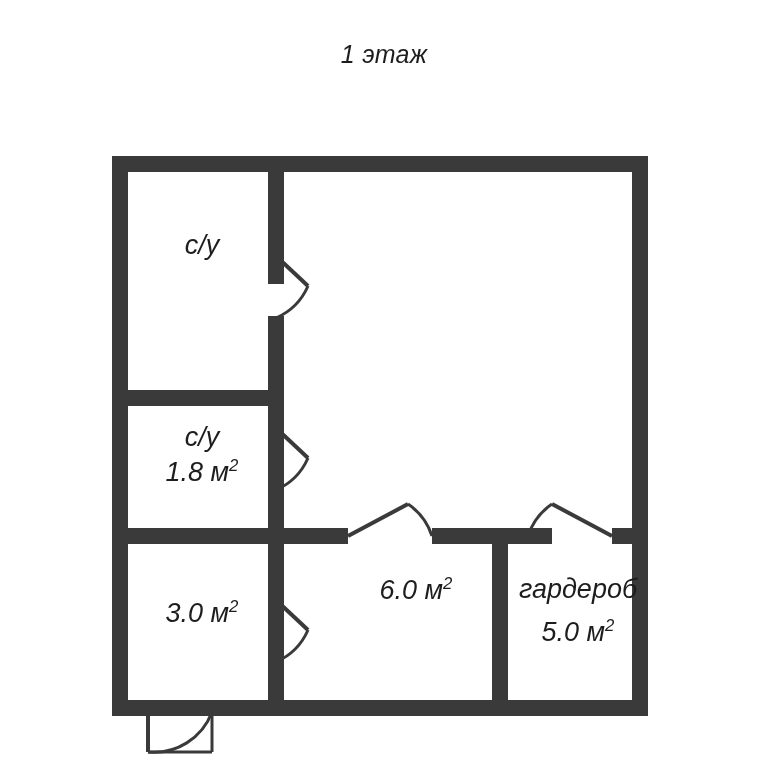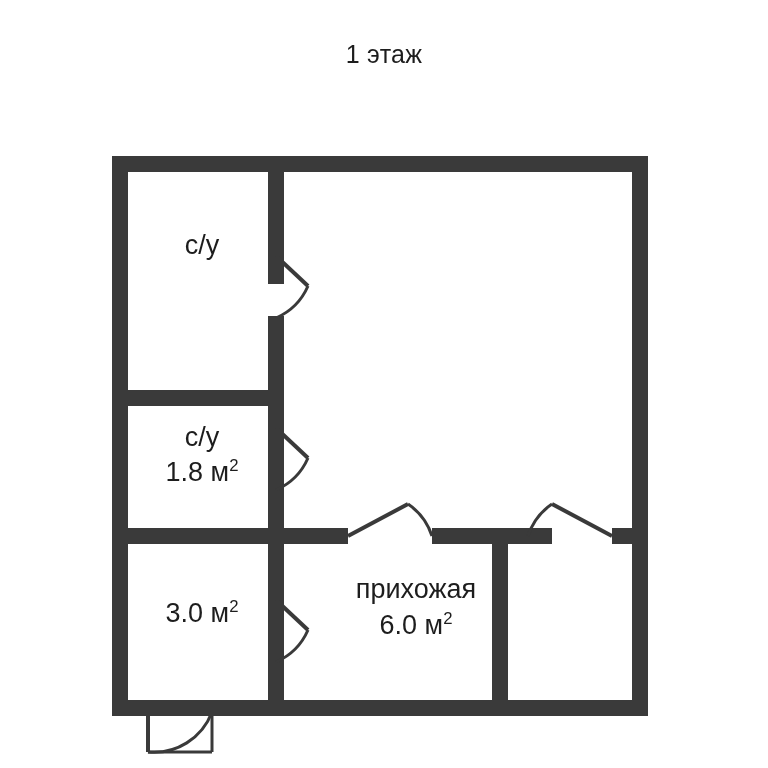--- a/index.html
+++ b/index.html
@@ -12,20 +12,21 @@
     height: 768px;
     font-family: "Liberation Sans", sans-serif;
     color: #1a1a1a;
     position: relative;
     overflow: hidden;
   }
   #floorplan-root {
     position: relative;
     width: 768px;
     height: 542px;
+    font-style: italic;
   }
   .plan-title {
     position: absolute;
     top: 40px;
     left: 0;
     width: 768px;
     text-align: center;
     font-size: 25px;
     color: #1d1d1d;
     letter-spacing: 0.3px;
@@ -166,19 +167,22 @@
     <span class="rname">с/у</span>
     <span class="rarea"><span>1.8 м</span><sup>2</sup></span>
   </div>
 
   <div class="room-label" style="left:128px; top:596px; width:148px;">
     <span class="rname"></span>
     <span class="rarea"><span>3.0 м</span><sup>2</sup></span>
   </div>
 
   <div class="room-label" style="left:326px; top:572px; width:180px;">
-    <span class="rname">прихожая</span>
     <span class="rarea" style="margin-top:1px;"><span>6.0 м</span><sup>2</sup></span>
   </div>
 
+  <div class="room-label" style="left:508px; top:572px; width:140px;">
+    <span class="rname">гардероб</span>
+    <span class="rarea" style="margin-top:8px;"><span>5.0 м</span><sup>2</sup></span>
+  </div>
 
 
 </div>
 
 </body></html>

